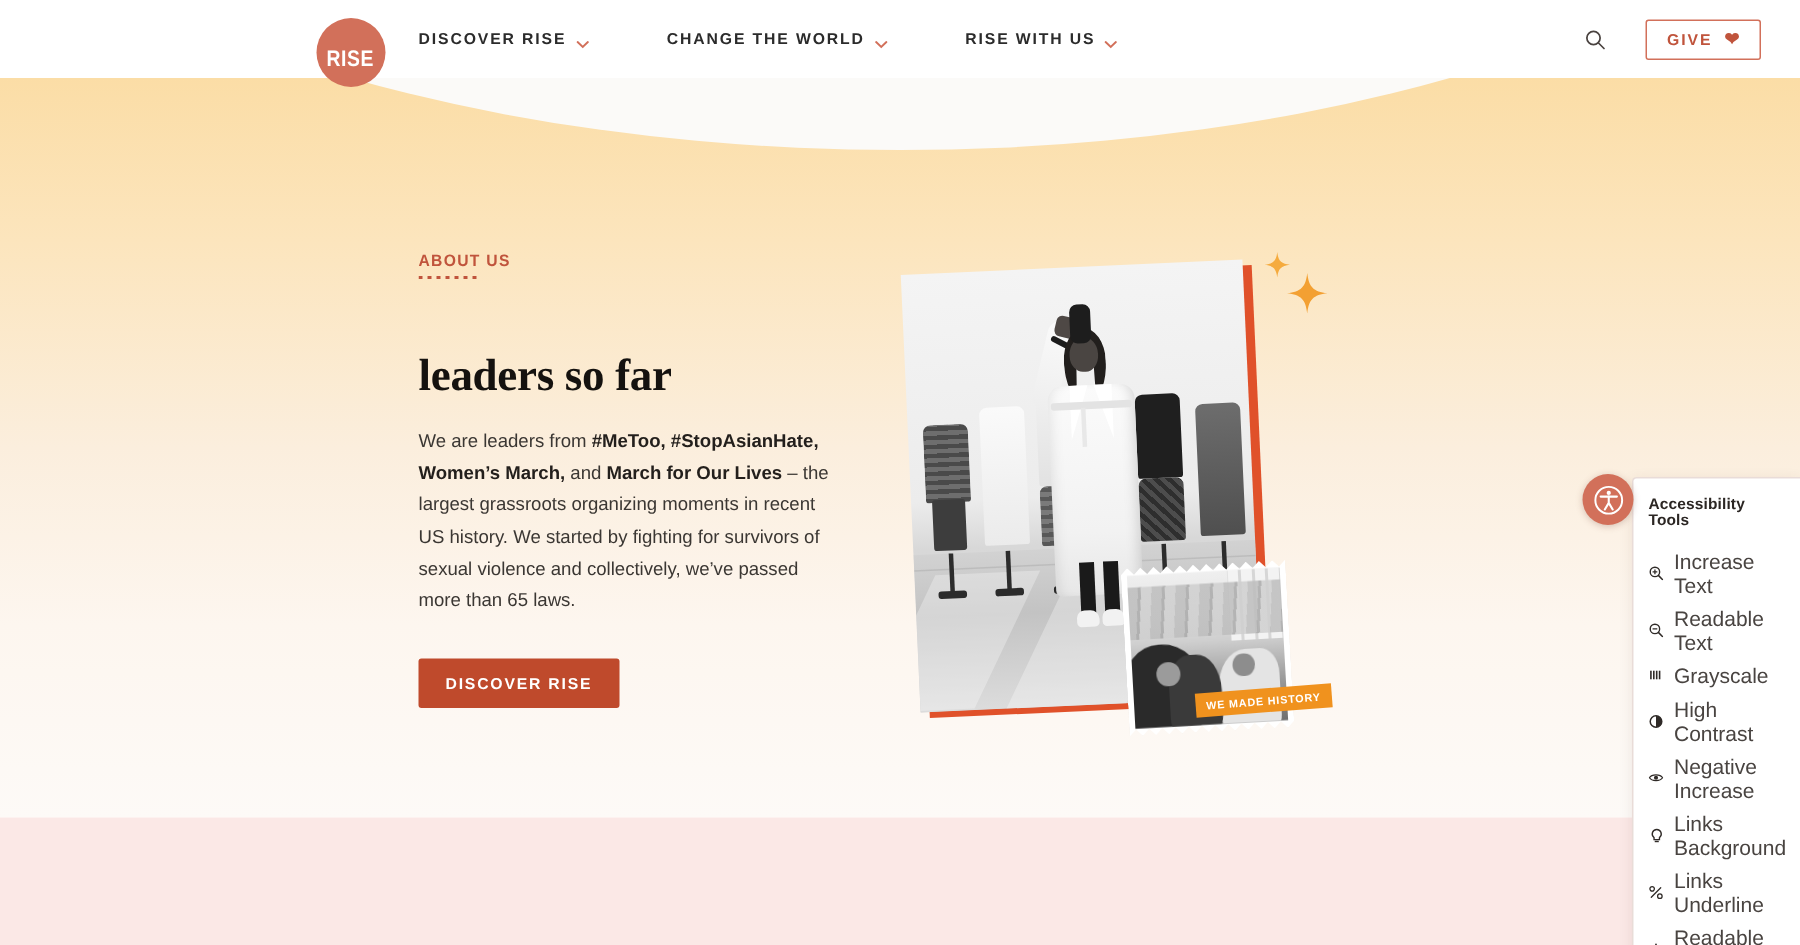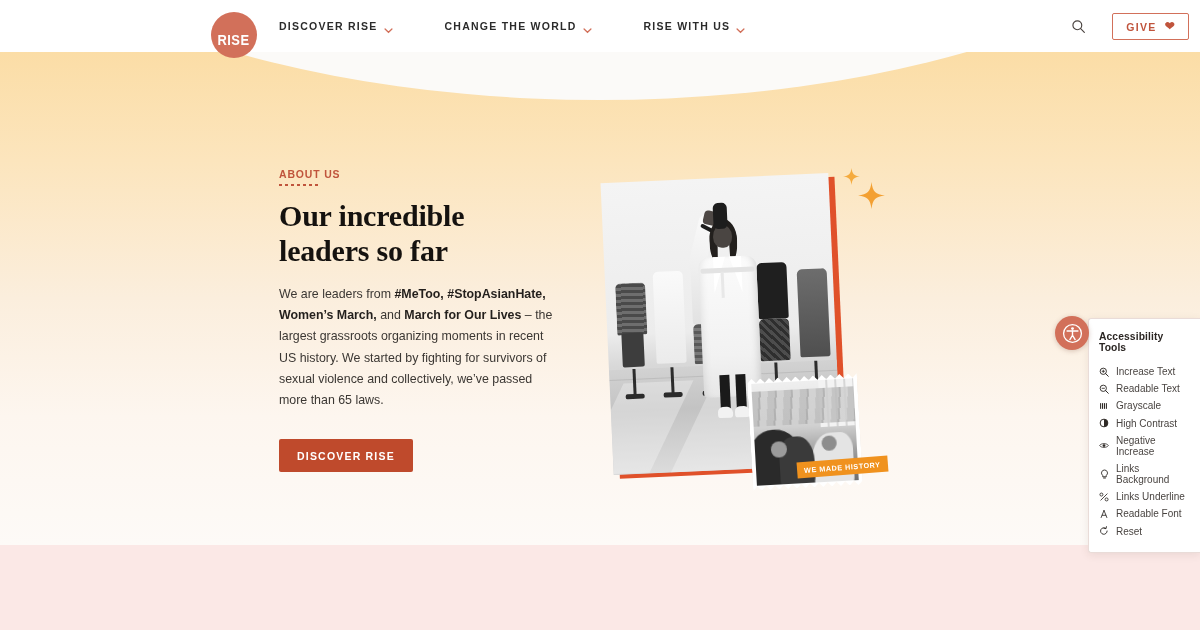--- a/index.html
+++ b/index.html
@@ -53,21 +53,21 @@
   .nav-item {
     display: flex; align-items: center; gap: 6px;
     font-size: 10.5px; font-weight: 700; letter-spacing: 1.25px;
     color: #2b2b2b; text-transform: uppercase; cursor: pointer;
     margin-right: 52px; white-space: nowrap;
   }
   .nav-item:last-child { margin-right: 0; }
   .chev { width: 9px; height: 6px; display: inline-block; position: relative; top: 1px; }
 
   .head-right {
-    position: absolute; right: 0; top: 0; height: 52px;
+    position: absolute; right: 15px; top: 0; height: 52px;
     display: flex; align-items: center; gap: 24px;
     padding-right: 11px;
   }
   .search-btn {
     width: 20px; height: 20px; display: flex; align-items: center; justify-content: center;
     cursor: pointer;
   }
   .give-btn {
     display: flex; align-items: center; gap: 8px;
     border: 1.3px solid #d2705a; background: #fff;
@@ -212,21 +212,21 @@
   
   .a11y { position:absolute; left:1088px; top:318px; width:112px; z-index:60; }
   .a11y-panel {
     background:#ffffff; border:1px solid #e9dcd8; border-right:none;
     border-radius:3px 0 0 3px; padding:12px 10px 12px 10px;
     box-shadow: 0 2px 9px rgba(90,60,50,.10);
   }
   .a11y-title { font-size:10.3px; font-weight:700; color:#2b2623; letter-spacing:.1px; margin-bottom:10px; }
   .a11y-item {
     display:flex; align-items:center; gap:7px;
-    font-size:10px; color:#494441; padding:3.1px 0; cursor:pointer;
+    font-size:14px; color:#494441; padding:3.1px 0; cursor:pointer;
   }
   .a11y-ico { width:10px; min-width:10px; display:flex; align-items:center; justify-content:center; color:#2f2a27; }
   .a11y-fab {
     position:absolute; left:-33px; top:-2px; width:34px; height:34px; border-radius:50%;
     background:#d2705a; display:flex; align-items:center; justify-content:center; cursor:pointer;
     box-shadow: 0 1px 5px rgba(120,70,55,.28);
   }
 
   
   .footer {
@@ -341,21 +341,21 @@
   <div class="logo-wrap">
     <div class="logo-circle">
       <span class="logo-text">RISE</span>
     </div>
   </div>
 
   <section class="copy">
     <div class="eyebrow">ABOUT US</div>
     <div class="eyebrow-rule"></div>
     <h1 class="headline">
-      <span>Our incredible</span><br>
+      <br>
       <span>leaders so far</span>
     </h1>
     <p class="body-copy"><span>We are leaders from </span><b>#MeToo, #StopAsianHate,</b><span> </span><b>Women’s March,</b><span> and </span><b>March for Our Lives</b><span> – the largest grassroots organizing moments in recent US history. We started by fighting for survivors of sexual violence and collectively, we’ve passed more than 65 laws.</span></p>
     <button class="cta">DISCOVER RISE</button>
   </section>
 
   <div class="collage">
 
     <span class="spark spark-sm">
       <svg viewBox="0 0 20 20" width="17" height="17">

